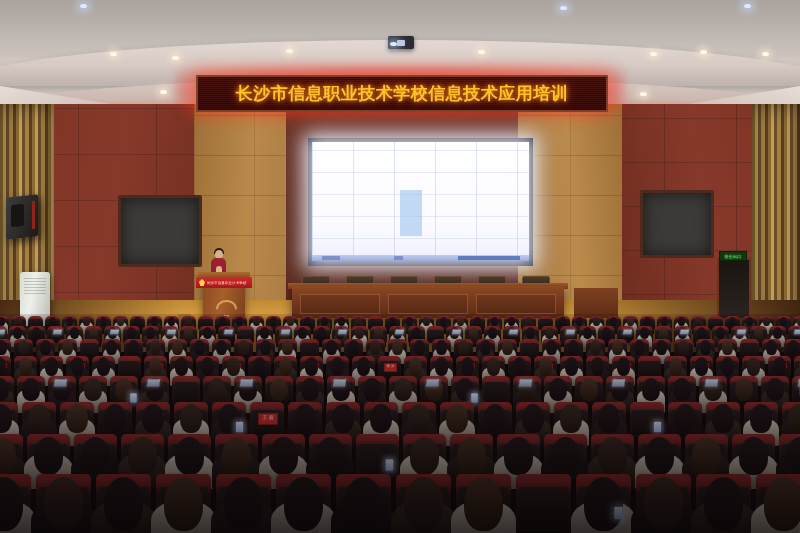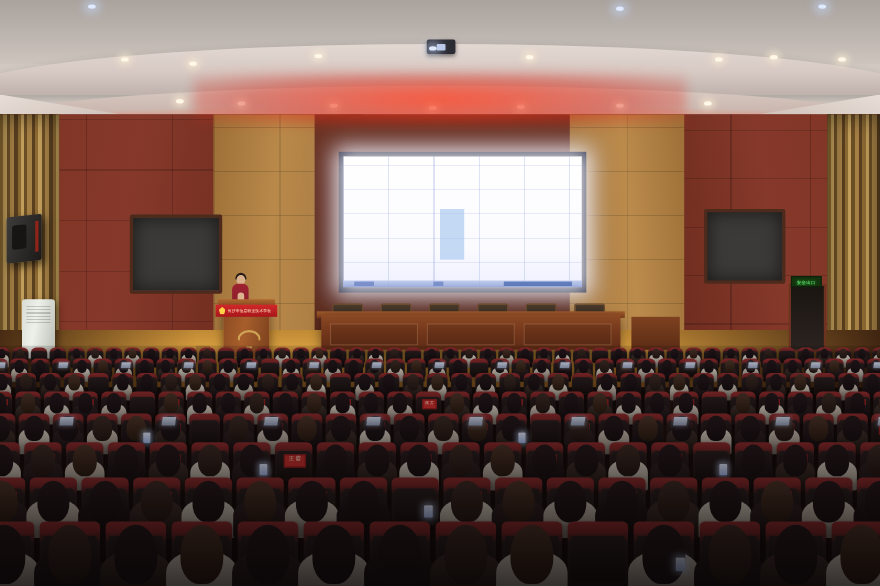--- a/index.html
+++ b/index.html
@@ -247,20 +247,25 @@
   <div class="wall-tan-r"></div>
   <div class="wall-center"></div>
 
   <div class="acoustic" style="left:118px;top:195px;width:78px;height:66px;"></div>
   <div class="acoustic" style="left:640px;top:190px;width:68px;height:62px;"></div>
 
   <div class="curtain" style="left:0;width:54px;height:226px;"></div>
   <div class="curtain" style="right:0;width:48px;height:226px;"></div>
 
   <div class="led-glow"></div>
+  <div class="led-frame">
+    <div class="led-screen">
+      <div class="led-text">长沙市信息职业技术学校信息技术应用培训</div>
+    </div>
+  </div>
 
   <div class="scr-border">
     <div class="scr-face"></div>
     <div class="scr-sel"></div>
     <div class="scr-taskbar"></div>
     <div class="scr-chip" style="left:14px;width:18px;"></div>
     <div class="scr-chip" style="left:86px;width:9px;"></div>
     <div class="scr-chip" style="left:150px;width:62px;background:#4d6bb0;"></div>
   </div>
 

